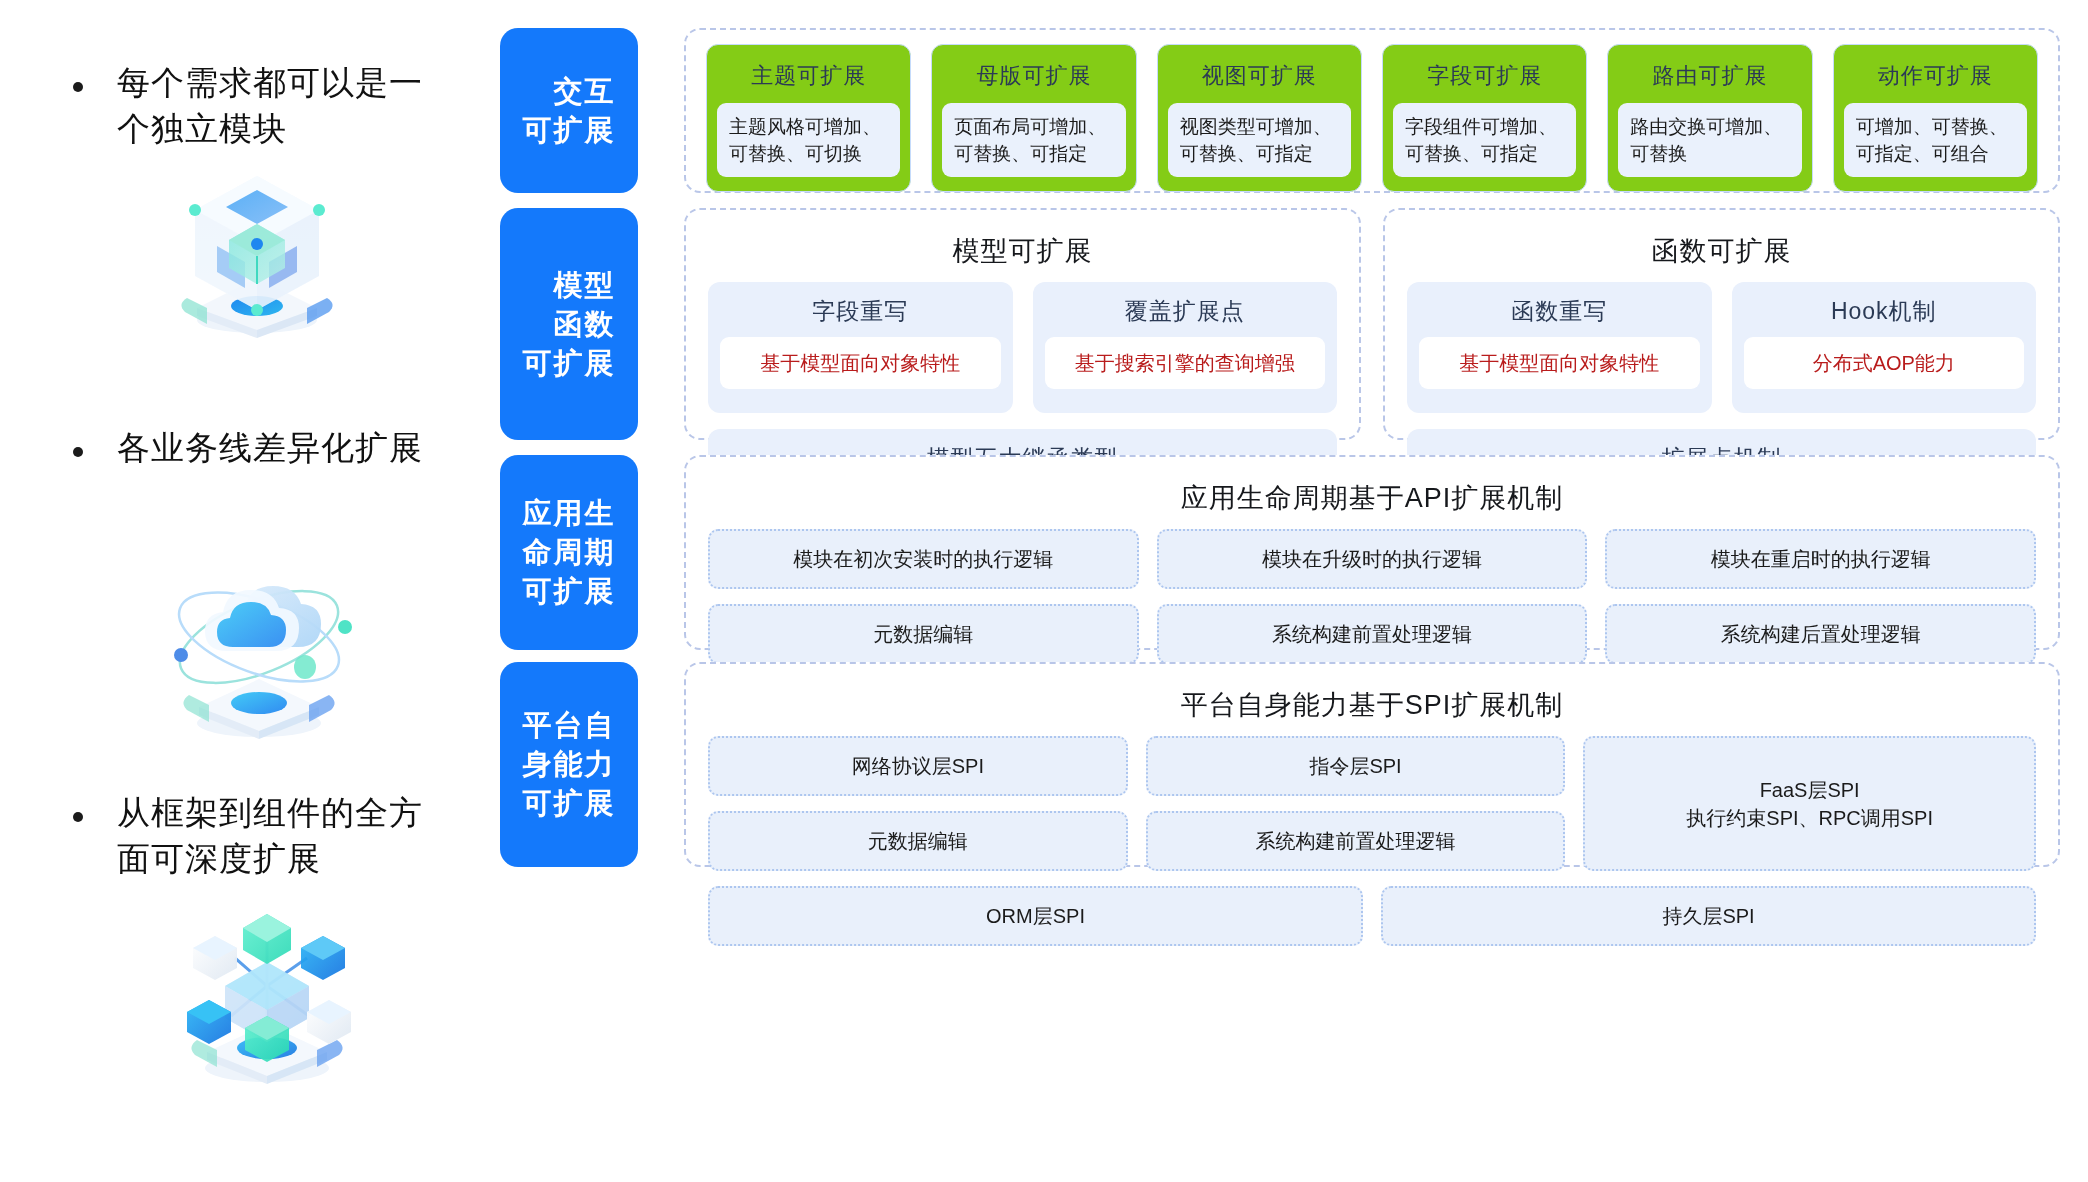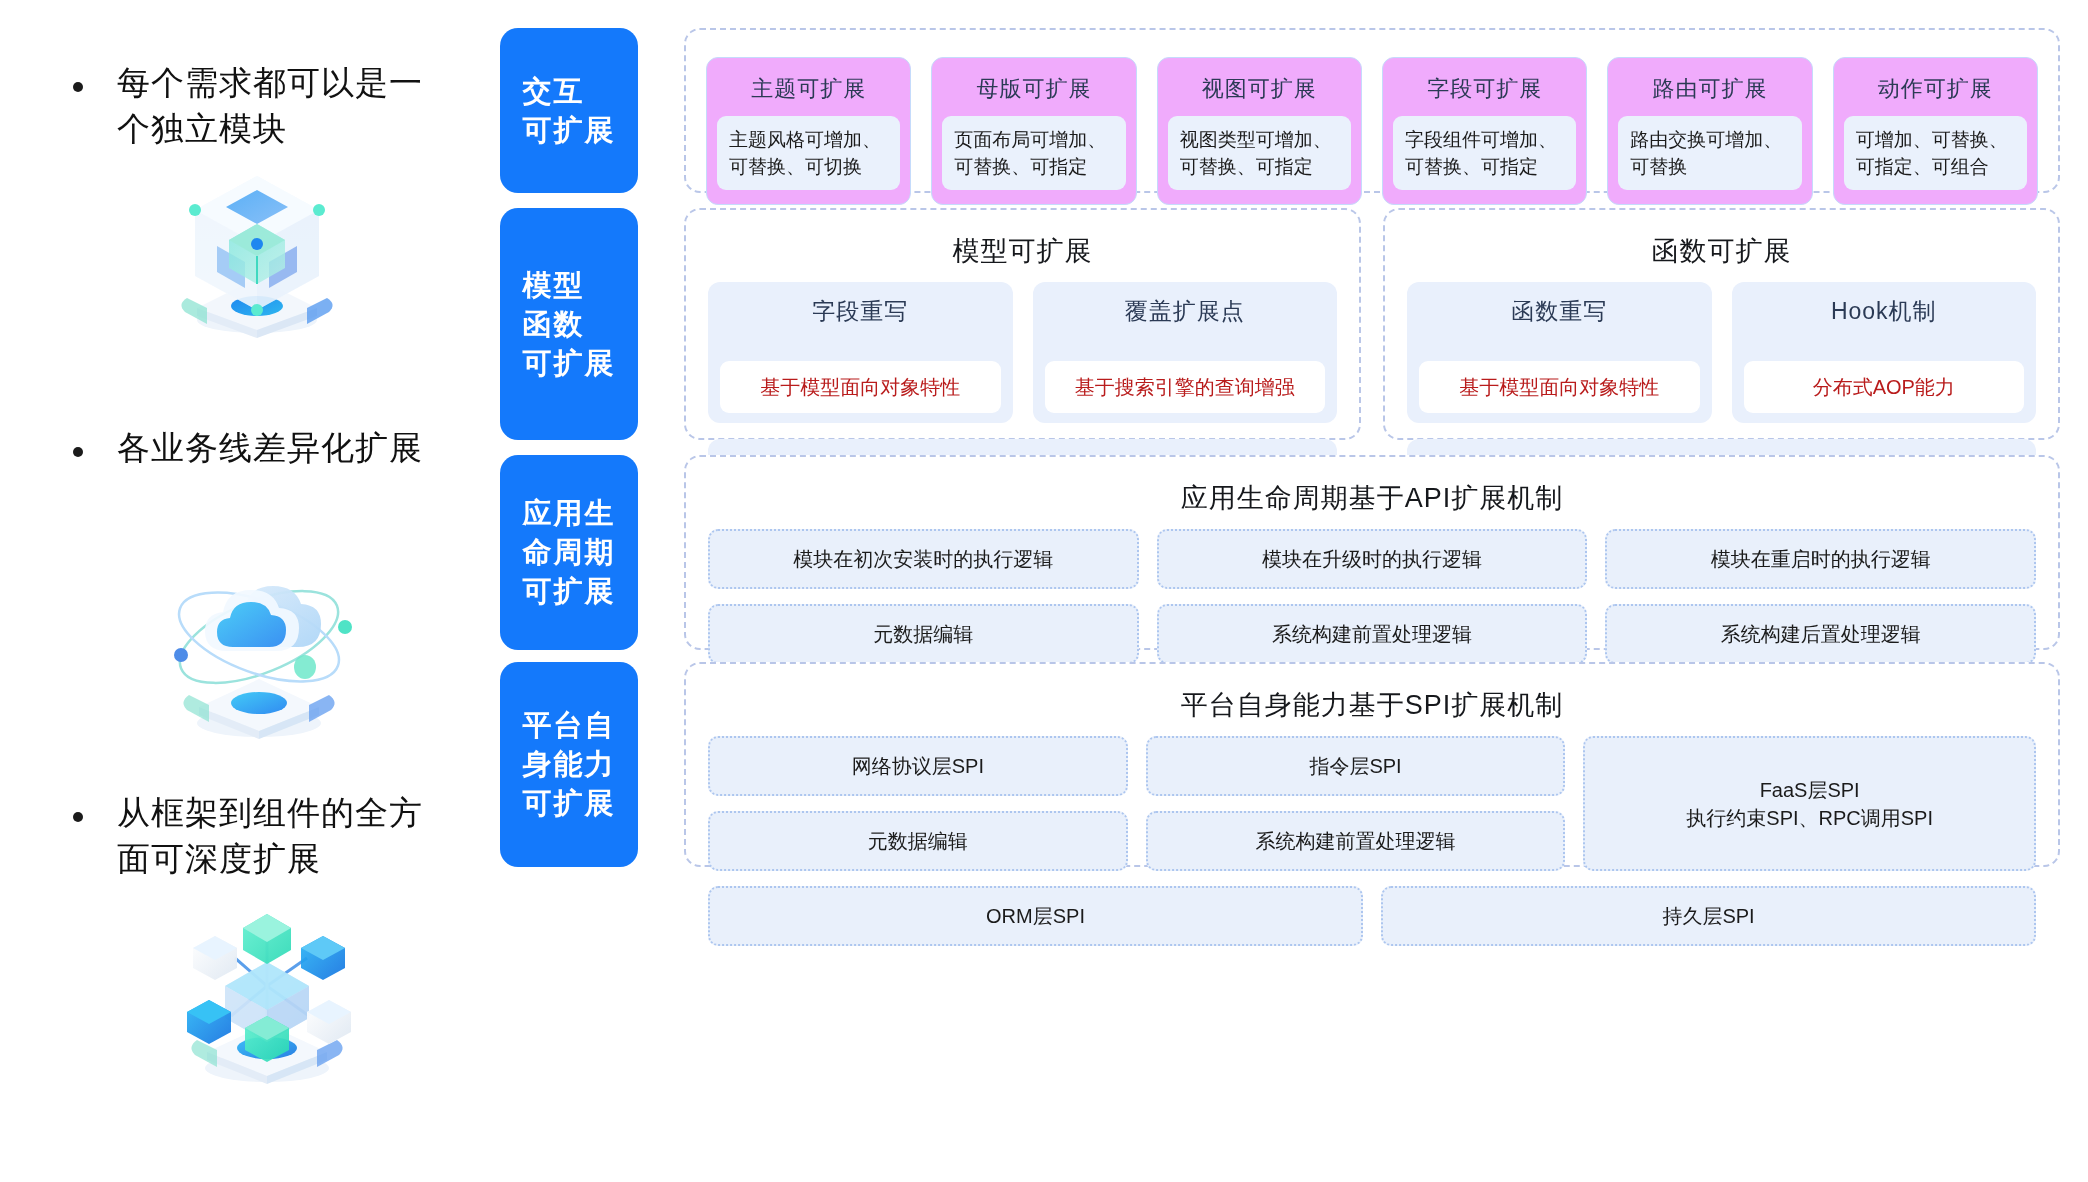--- a/index.html
+++ b/index.html
@@ -26,21 +26,21 @@
   .illus{position:absolute;}
   .illus svg{display:block;}
 
   
   .right-col{position:absolute;left:500px;top:0;width:1588px;height:1182px;}
 
   .row{position:absolute;display:flex;align-items:stretch;}
 
   .cat-box{
     background:#1479fb;border-radius:18px;color:#fff;
-    display:flex;align-items:center;justify-content:center;text-align:left;
+    display:flex;align-items:center;justify-content:center;text-align:right;
     font-size:29px;line-height:39px;font-weight:700;letter-spacing:2px;
     flex:0 0 auto;width:138px;
   }
 
   .panels{display:flex;gap:22px;flex:1 1 auto;margin-left:46px;}
 
   .dash-panel{
     border:2px dashed #b9c6e8;
     border-radius:16px;
     background:#fff;
@@ -50,40 +50,40 @@
     display:flex;flex-direction:column;
   }
   .panel-title{
     text-align:center;font-size:27px;line-height:34px;color:#16181c;
     font-weight:400;margin:10px 0 14px 0;letter-spacing:1px;
   }
 
   
   .r1-cards{display:flex;gap:20px;flex:1 1 auto;padding:0 2px 8px 2px;}
   .r1-card{
-    flex:1 1 0;border:1.5px solid #c5dbfb;border-radius:12px;background:#f0abfc;
+    flex:1 1 0;border:1.5px solid #c5dbfb;border-radius:12px;background:#84cc16;
     display:flex;flex-direction:column;align-items:center;
-    padding:12px 10px 14px 10px;box-sizing:border-box;margin-top:13px;
+    padding:12px 10px 14px 10px;box-sizing:border-box;
   }
   .r1-card-title{
     font-size:22px;line-height:30px;color:#2b3a55;margin:4px 0 12px 0;
     letter-spacing:1px;text-align:center;
   }
   .r1-card-body{
     background:#eaf1fc;border-radius:9px;width:100%;box-sizing:border-box;
     padding:10px 12px;font-size:19px;line-height:27px;color:#1b1b1b;
     text-align:left;
   }
 
   
   .r2-grid{display:flex;flex-direction:column;gap:16px;flex:1 1 auto;padding:0 4px 8px 4px;}
   .r2-top{display:flex;gap:20px;}
   .soft-card{
-    background:#e9f0fc;border-radius:12px;padding:10px 12px 10px 12px;
-    box-sizing:border-box;display:flex;flex-direction:column;align-items:center;gap:24px;
+    background:#e9f0fc;border-radius:12px;padding:10px 12px 24px 12px;
+    box-sizing:border-box;display:flex;flex-direction:column;align-items:center;
   }
   .soft-card.half{flex:1 1 0;}
   .soft-card.full{width:100%;}
   .soft-title{
     font-size:23px;line-height:31px;color:#2b3a55;margin:4px 0 10px 0;letter-spacing:1px;
   }
   .soft-body{
     background:#fff;border-radius:9px;width:100%;box-sizing:border-box;
     padding:12px 10px;font-size:20px;line-height:28px;color:#b91c1c;text-align:center;
   }

